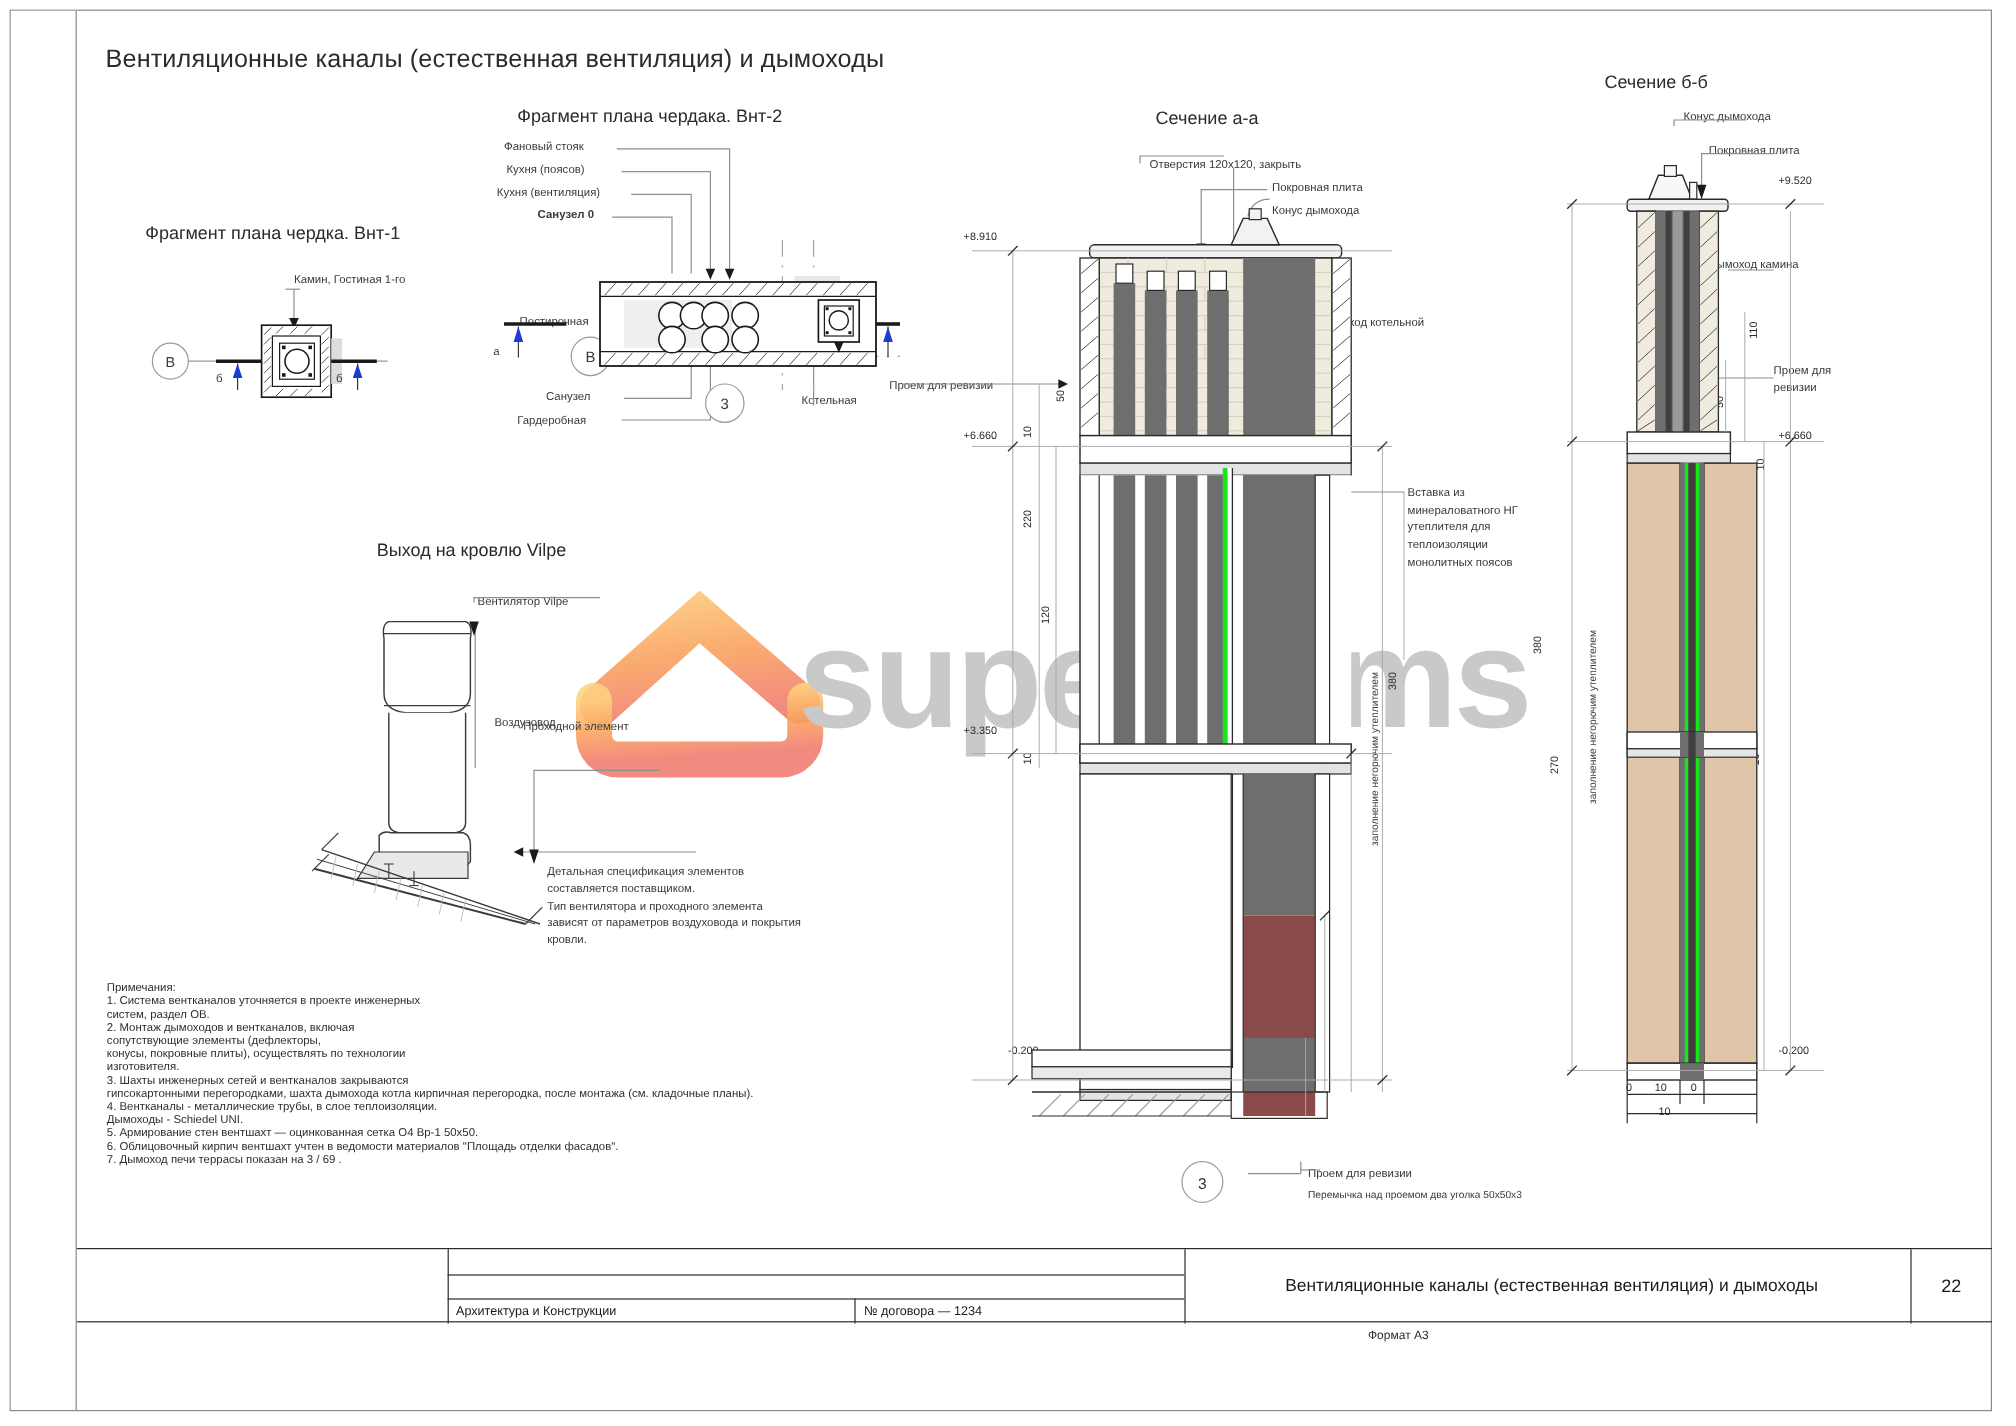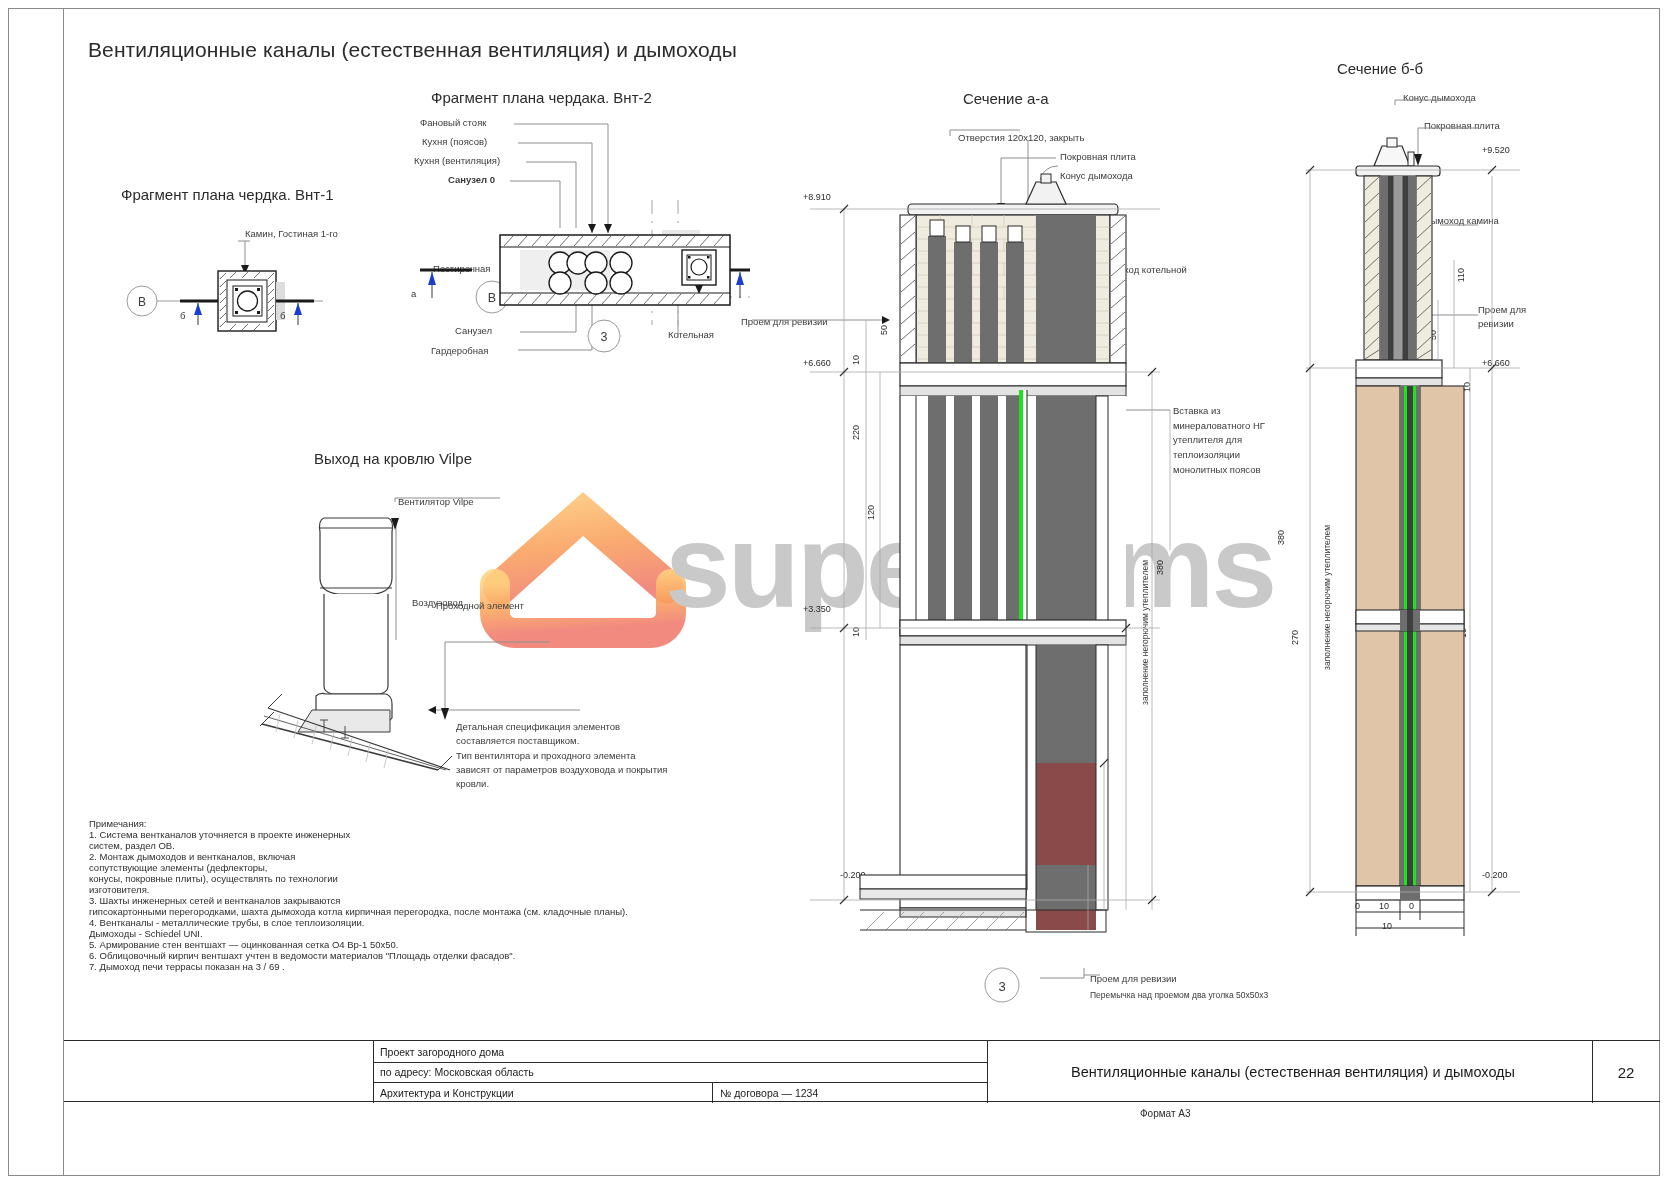--- a/index.html
+++ b/index.html
@@ -680,26 +680,20 @@
   </div>
 
   <div class="tb">
     <div class="vline" style="left:309px;top:0;height:62px;"></div>
     <div class="vline" style="left:923px;top:0;height:62px;"></div>
     <div class="vline" style="left:1528px;top:0;height:62px;"></div>
     <div class="hline" style="left:309px;top:21px;width:614px;"></div>
     <div class="hline" style="left:309px;top:41px;width:614px;"></div>
     <div class="vline" style="left:648px;top:41px;height:21px;"></div>
 
-    <div class="tb-cell" style="left:316px;top:0;width:600px;height:21px;">
-      <span class="tb-txt-sm">Проект загородного дома</span>
-    </div>
-    <div class="tb-cell" style="left:316px;top:21px;width:600px;height:20px;">
-      <span class="tb-txt-sm">по адресу: Московская область</span>
-    </div>
     <div class="tb-cell" style="left:316px;top:41px;width:330px;height:21px;align-items:center;">
       <span class="tb-txt-sm">Архитектура и Конструкции</span>
     </div>
     <div class="tb-cell" style="left:656px;top:41px;width:260px;height:21px;">
       <span class="tb-txt-sm">№ договора — 1234</span>
     </div>
     <div class="tb-cell" style="left:930px;top:0;width:598px;height:62px;justify-content:center;">
       <span class="tb-txt" style="font-size:14.5px;">Вентиляционные каналы (естественная вентиляция) и дымоходы</span>
     </div>
     <div class="tb-cell" style="left:1528px;top:0;width:68px;height:62px;justify-content:center;">

